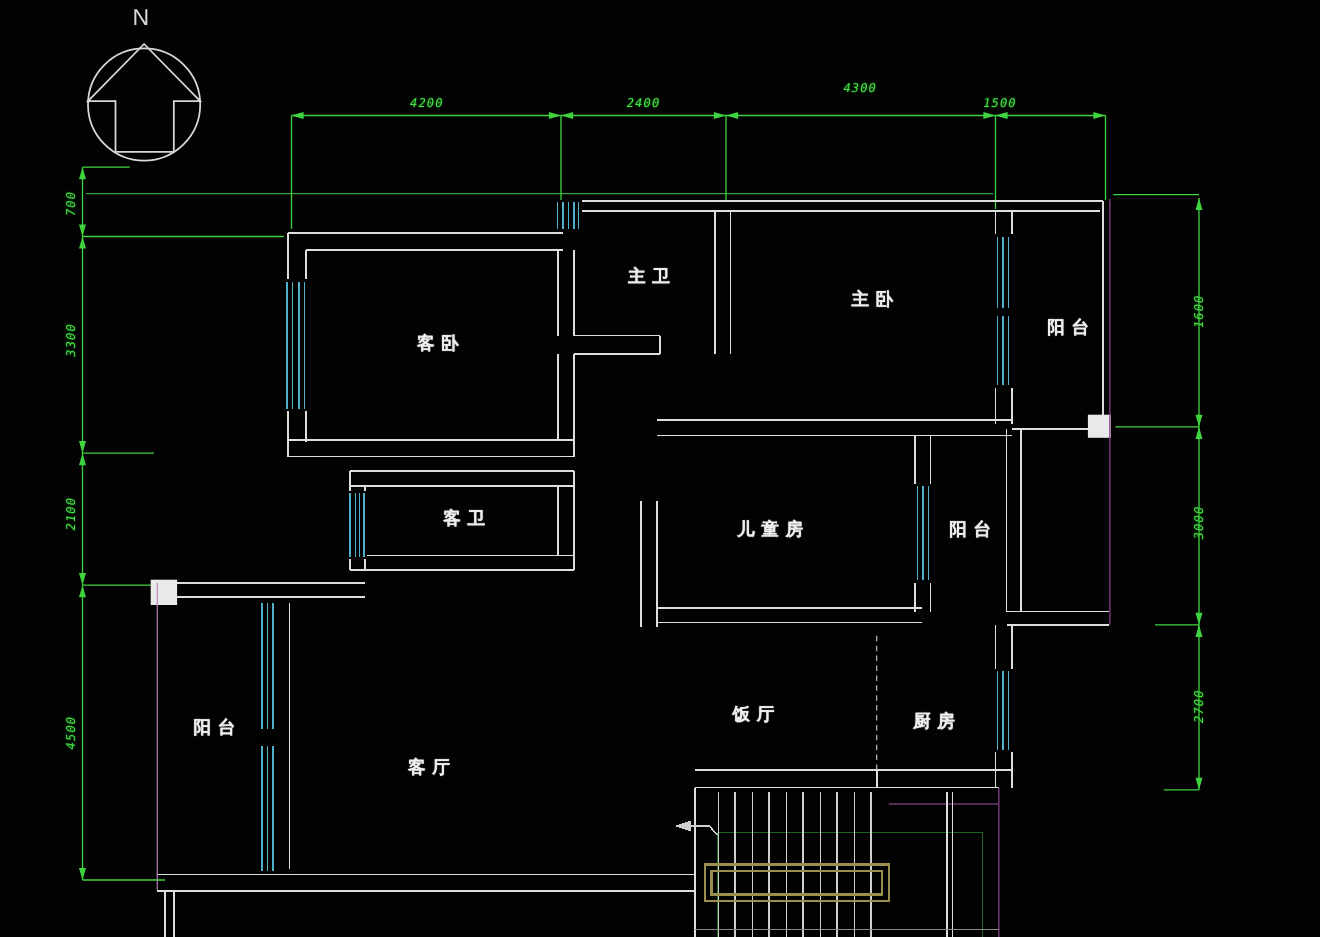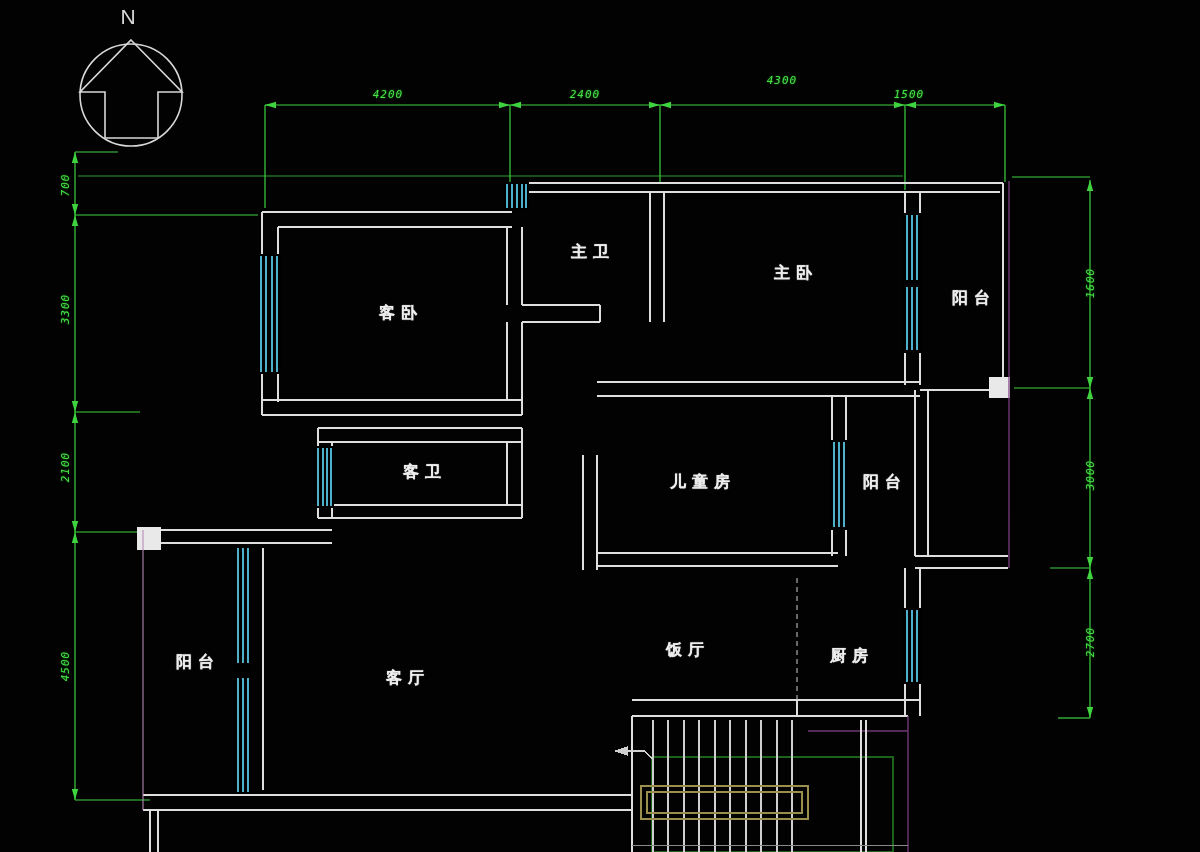--- a/index.html
+++ b/index.html
@@ -265,21 +265,21 @@
   <div class="north-label" style="left:128px;top:17px;">N</div>
 
   <div class="room-label" style="left:401px;top:313px;">客卧</div>
   <div class="room-label" style="left:593px;top:252px;">主卫</div>
   <div class="room-label" style="left:778px;top:273px;margin-left:18px;">主卧</div>
   <div class="room-label" style="left:974px;top:298px;">阳台</div>
   <div class="room-label" style="left:425px;top:472px;">客卫</div>
   <div class="room-label" style="left:703px;top:482px;">儿童房</div>
   <div class="room-label" style="left:885px;top:482px;">阳台</div>
   <div class="room-label" style="left:198px;top:662px;">阳台</div>
-  <div class="room-label" style="left:393px;top:678px;margin-left:15px;">客厅</div>
+  <div class="room-label" style="left:393px;top:698px;">客厅</div>
   <div class="room-label" style="left:688px;top:650px;text-align:center;">饭厅</div>
   <div class="room-label" style="left:852px;top:656px;">厨房</div>
 
   <div class="dim-label" style="left:388px;top:94px;font-style:italic;">4200</div>
   <div class="dim-label" style="left:585px;top:94px;">2400</div>
   <div class="dim-label" style="left:782px;top:80px;">4300</div>
   <div class="dim-label" style="left:909px;top:94px;">1500</div>
 
   <div class="dim-label vert" style="left:65px;top:185px;">700</div>
   <div class="dim-label vert" style="left:65px;top:309px;">3300</div>

